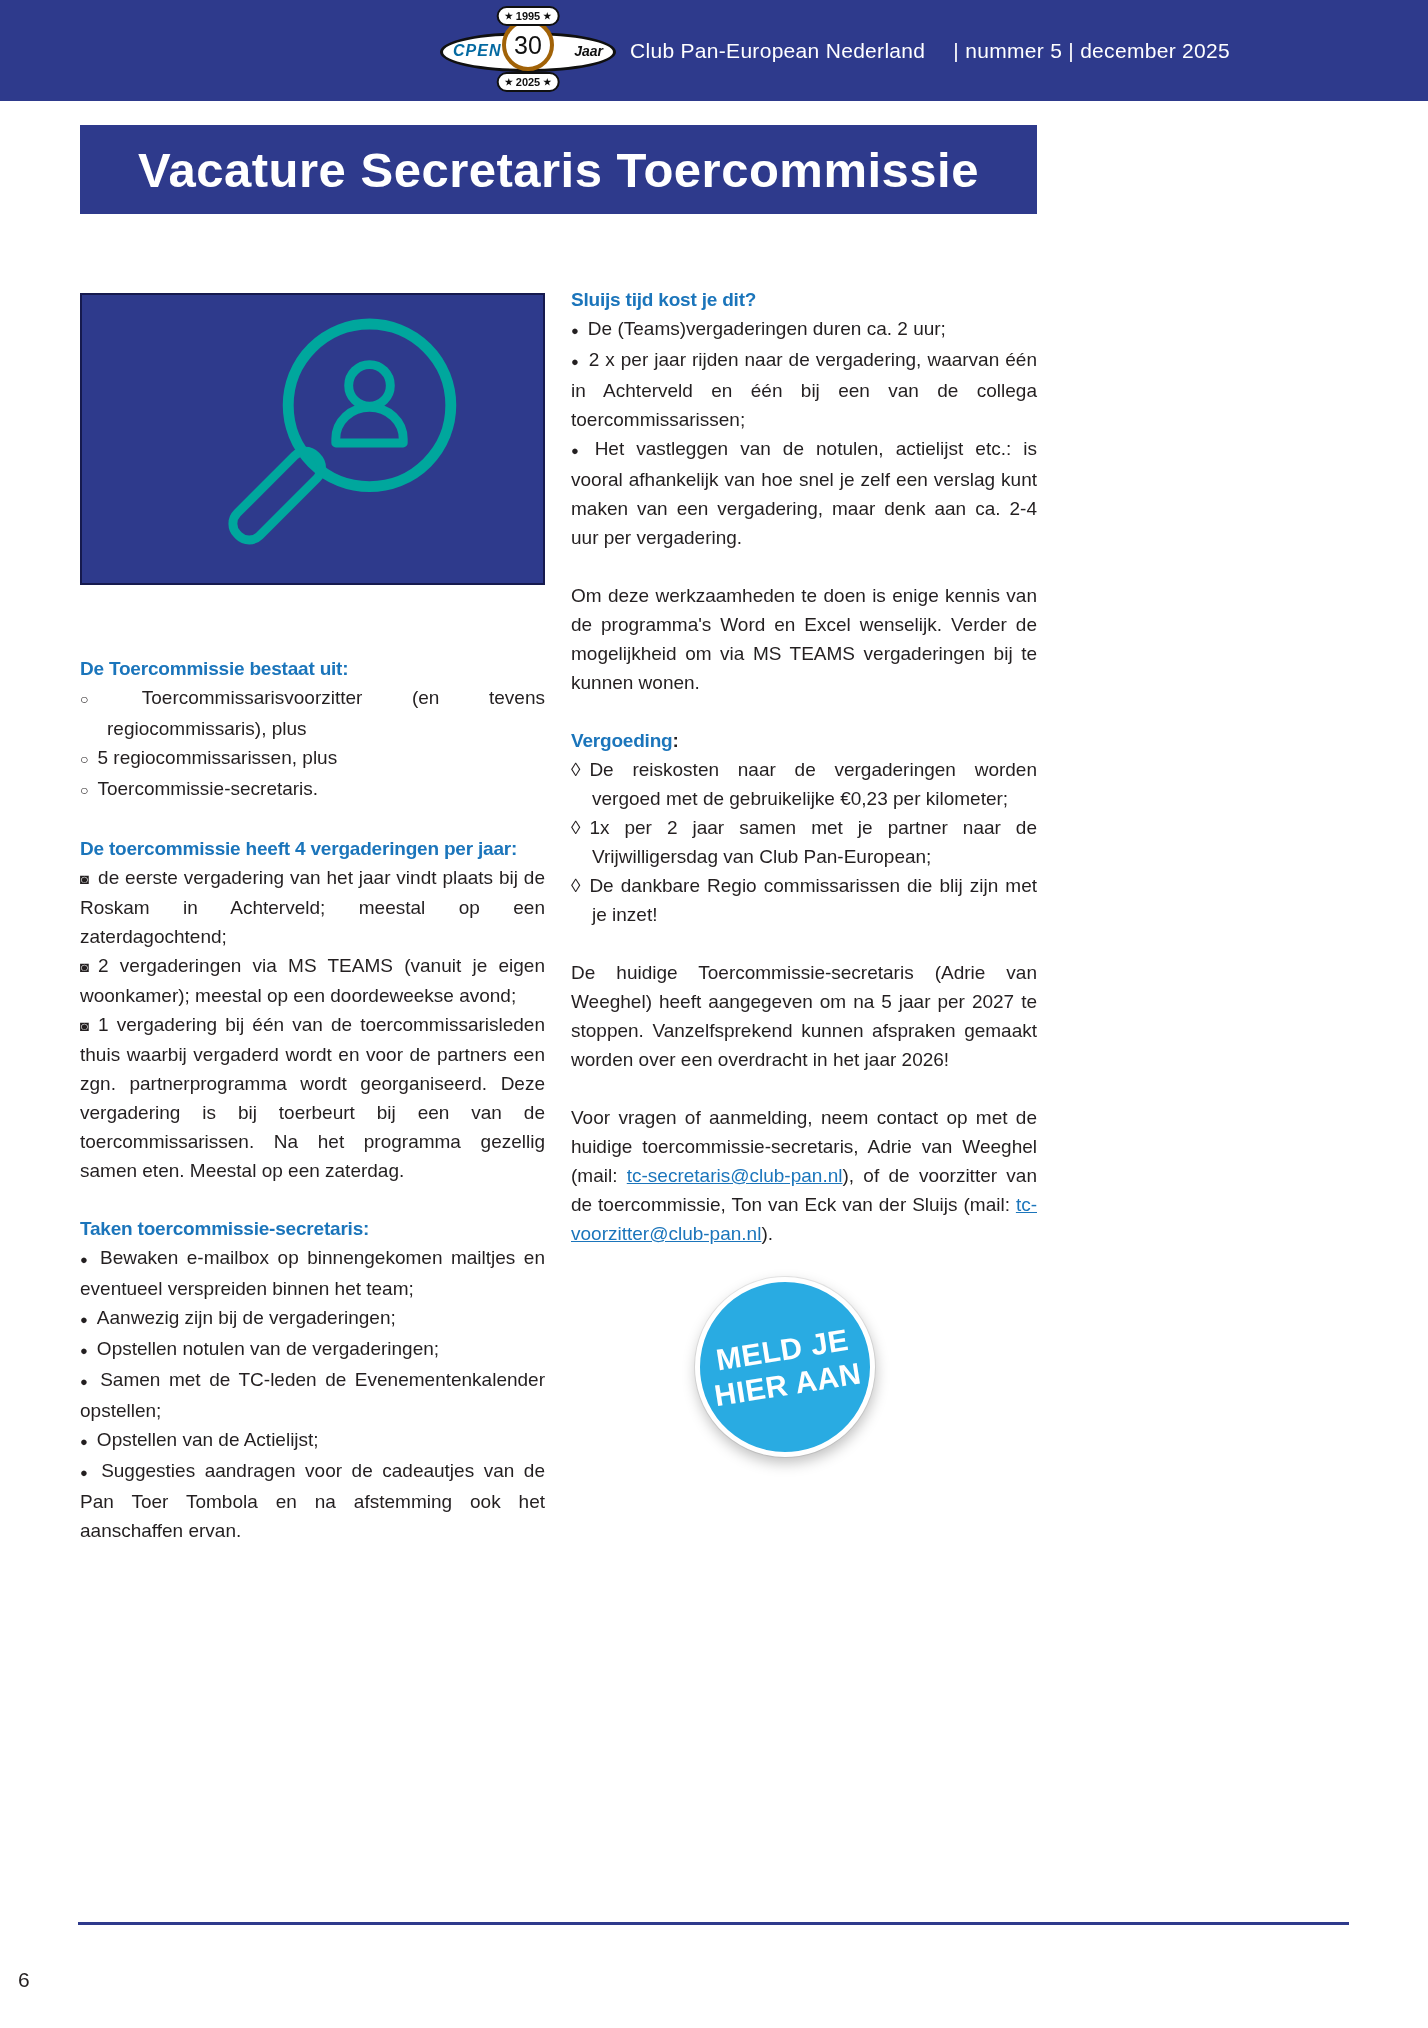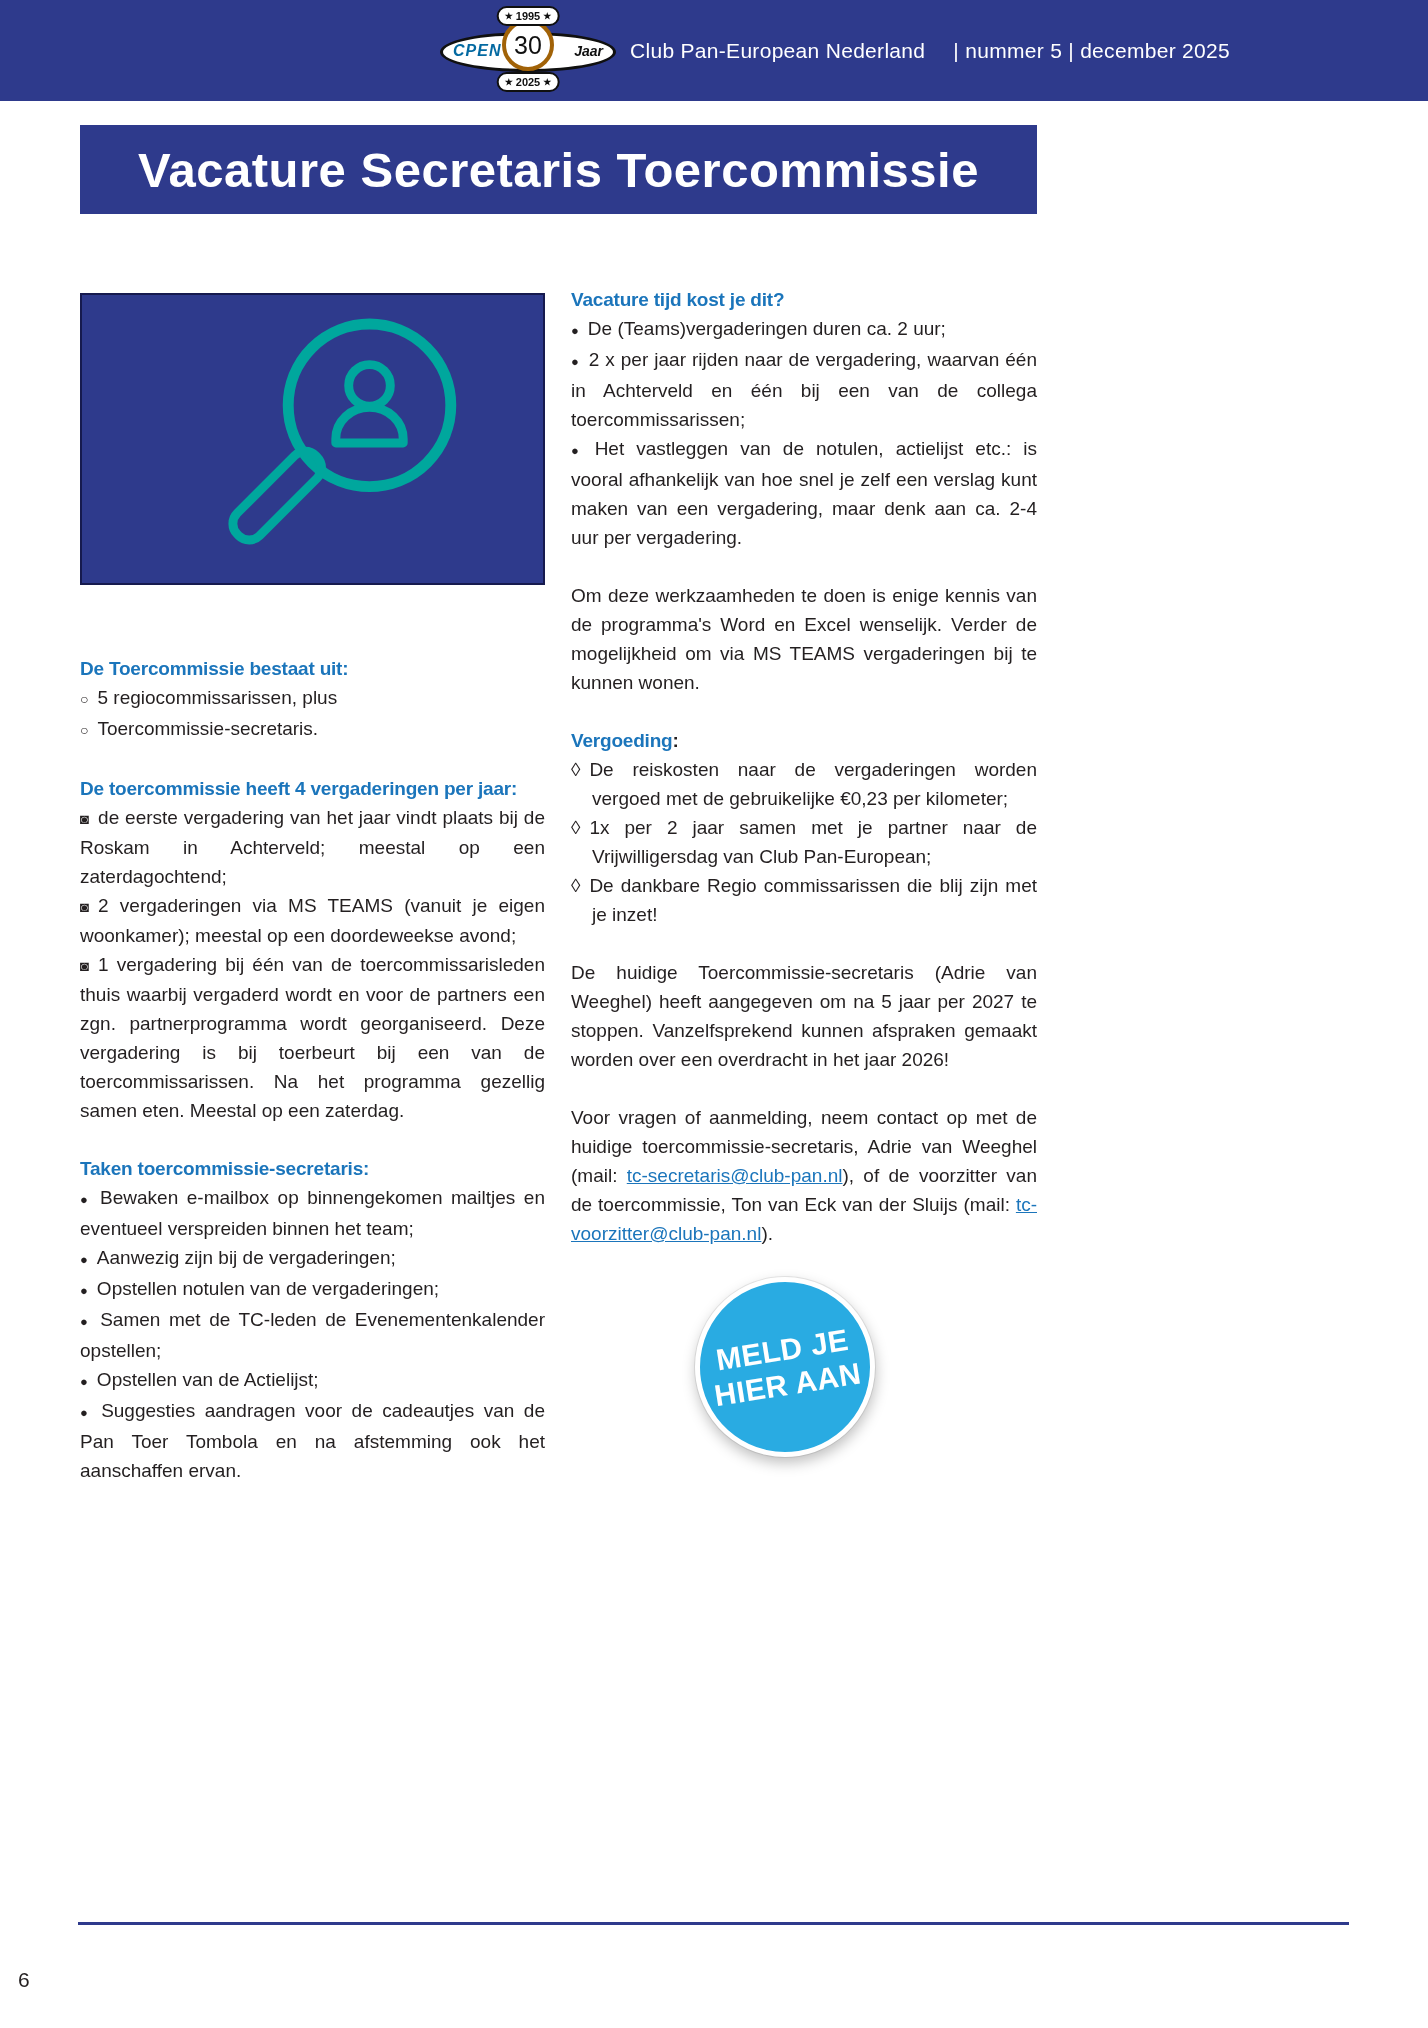--- a/index.html
+++ b/index.html
@@ -130,20 +130,21 @@
           <circle cx="290" cy="92" r="21" stroke-width="9"></circle>
           <path d="M256 150 v-4 a34 32 0 0 1 68 0 v4 z" stroke-width="9"></path>
           <rect x="-12" y="-16" width="112" height="32" rx="15" stroke-width="9" transform="translate(228 172) rotate(135)"></rect>
         </g>
       </svg>
     </div>
 
     <section class="section">
       <h3>De Toercommissie bestaat uit:</h3>
       <div class="list hang">
+        <div class="li"><span class="b b-circle">○</span><span>Toercommissarisvoorzitter (en tevens regiocommissaris), plus</span></div>
         <div class="li"><span class="b b-circle">○</span><span>5 regiocommissarissen, plus</span></div>
         <div class="li"><span class="b b-circle">○</span><span>Toercommissie-secretaris.</span></div>
       </div>
     </section>
 
     <section class="section">
       <h3>De toercommissie heeft 4 vergaderingen per jaar:</h3>
       <div class="list">
         <div class="li"><span class="b b-square">◙</span><span>de eerste vergadering van het jaar vindt plaats bij de Roskam in Achterveld; meestal op een zaterdagochtend;</span></div>
         <div class="li"><span class="b b-square">◙</span><span>2 vergaderingen via MS TEAMS (vanuit je eigen woonkamer); meestal op een doordeweekse avond;</span></div>
@@ -161,21 +162,21 @@
         <div class="li"><span class="b b-dot">●</span><span>Opstellen van de Actielijst;</span></div>
         <div class="li"><span class="b b-dot">●</span><span>Suggesties aandragen voor de cadeautjes van de Pan Toer Tombola en na afstemming ook het aanschaffen ervan.</span></div>
       </div>
     </section>
 
   </div>
 
   <div class="col col-right">
 
     <section class="section">
-      <h3>Vacature tijd kost je dit?</h3>
+      <h3>Sluijs tijd kost je dit?</h3>
       <div class="list">
         <div class="li"><span class="b b-dot">●</span><span>De (Teams)vergaderingen duren ca. 2 uur;</span></div>
         <div class="li"><span class="b b-dot">●</span><span>2 x per jaar rijden naar de vergadering, waarvan één in Achterveld en één bij een van de collega toercommissarissen;</span></div>
         <div class="li"><span class="b b-dot">●</span><span>Het vastleggen van de notulen, actielijst etc.: is vooral afhankelijk van hoe snel je zelf een verslag kunt maken van een vergadering, maar denk aan ca. 2-4 uur per vergadering.</span></div>
       </div>
     </section>
 
     <p>Om deze werkzaamheden te doen is enige kennis van de programma's Word en Excel wenselijk. Verder de mogelijkheid om via MS TEAMS vergaderingen bij te kunnen wonen.</p>
 
     <section class="section">

